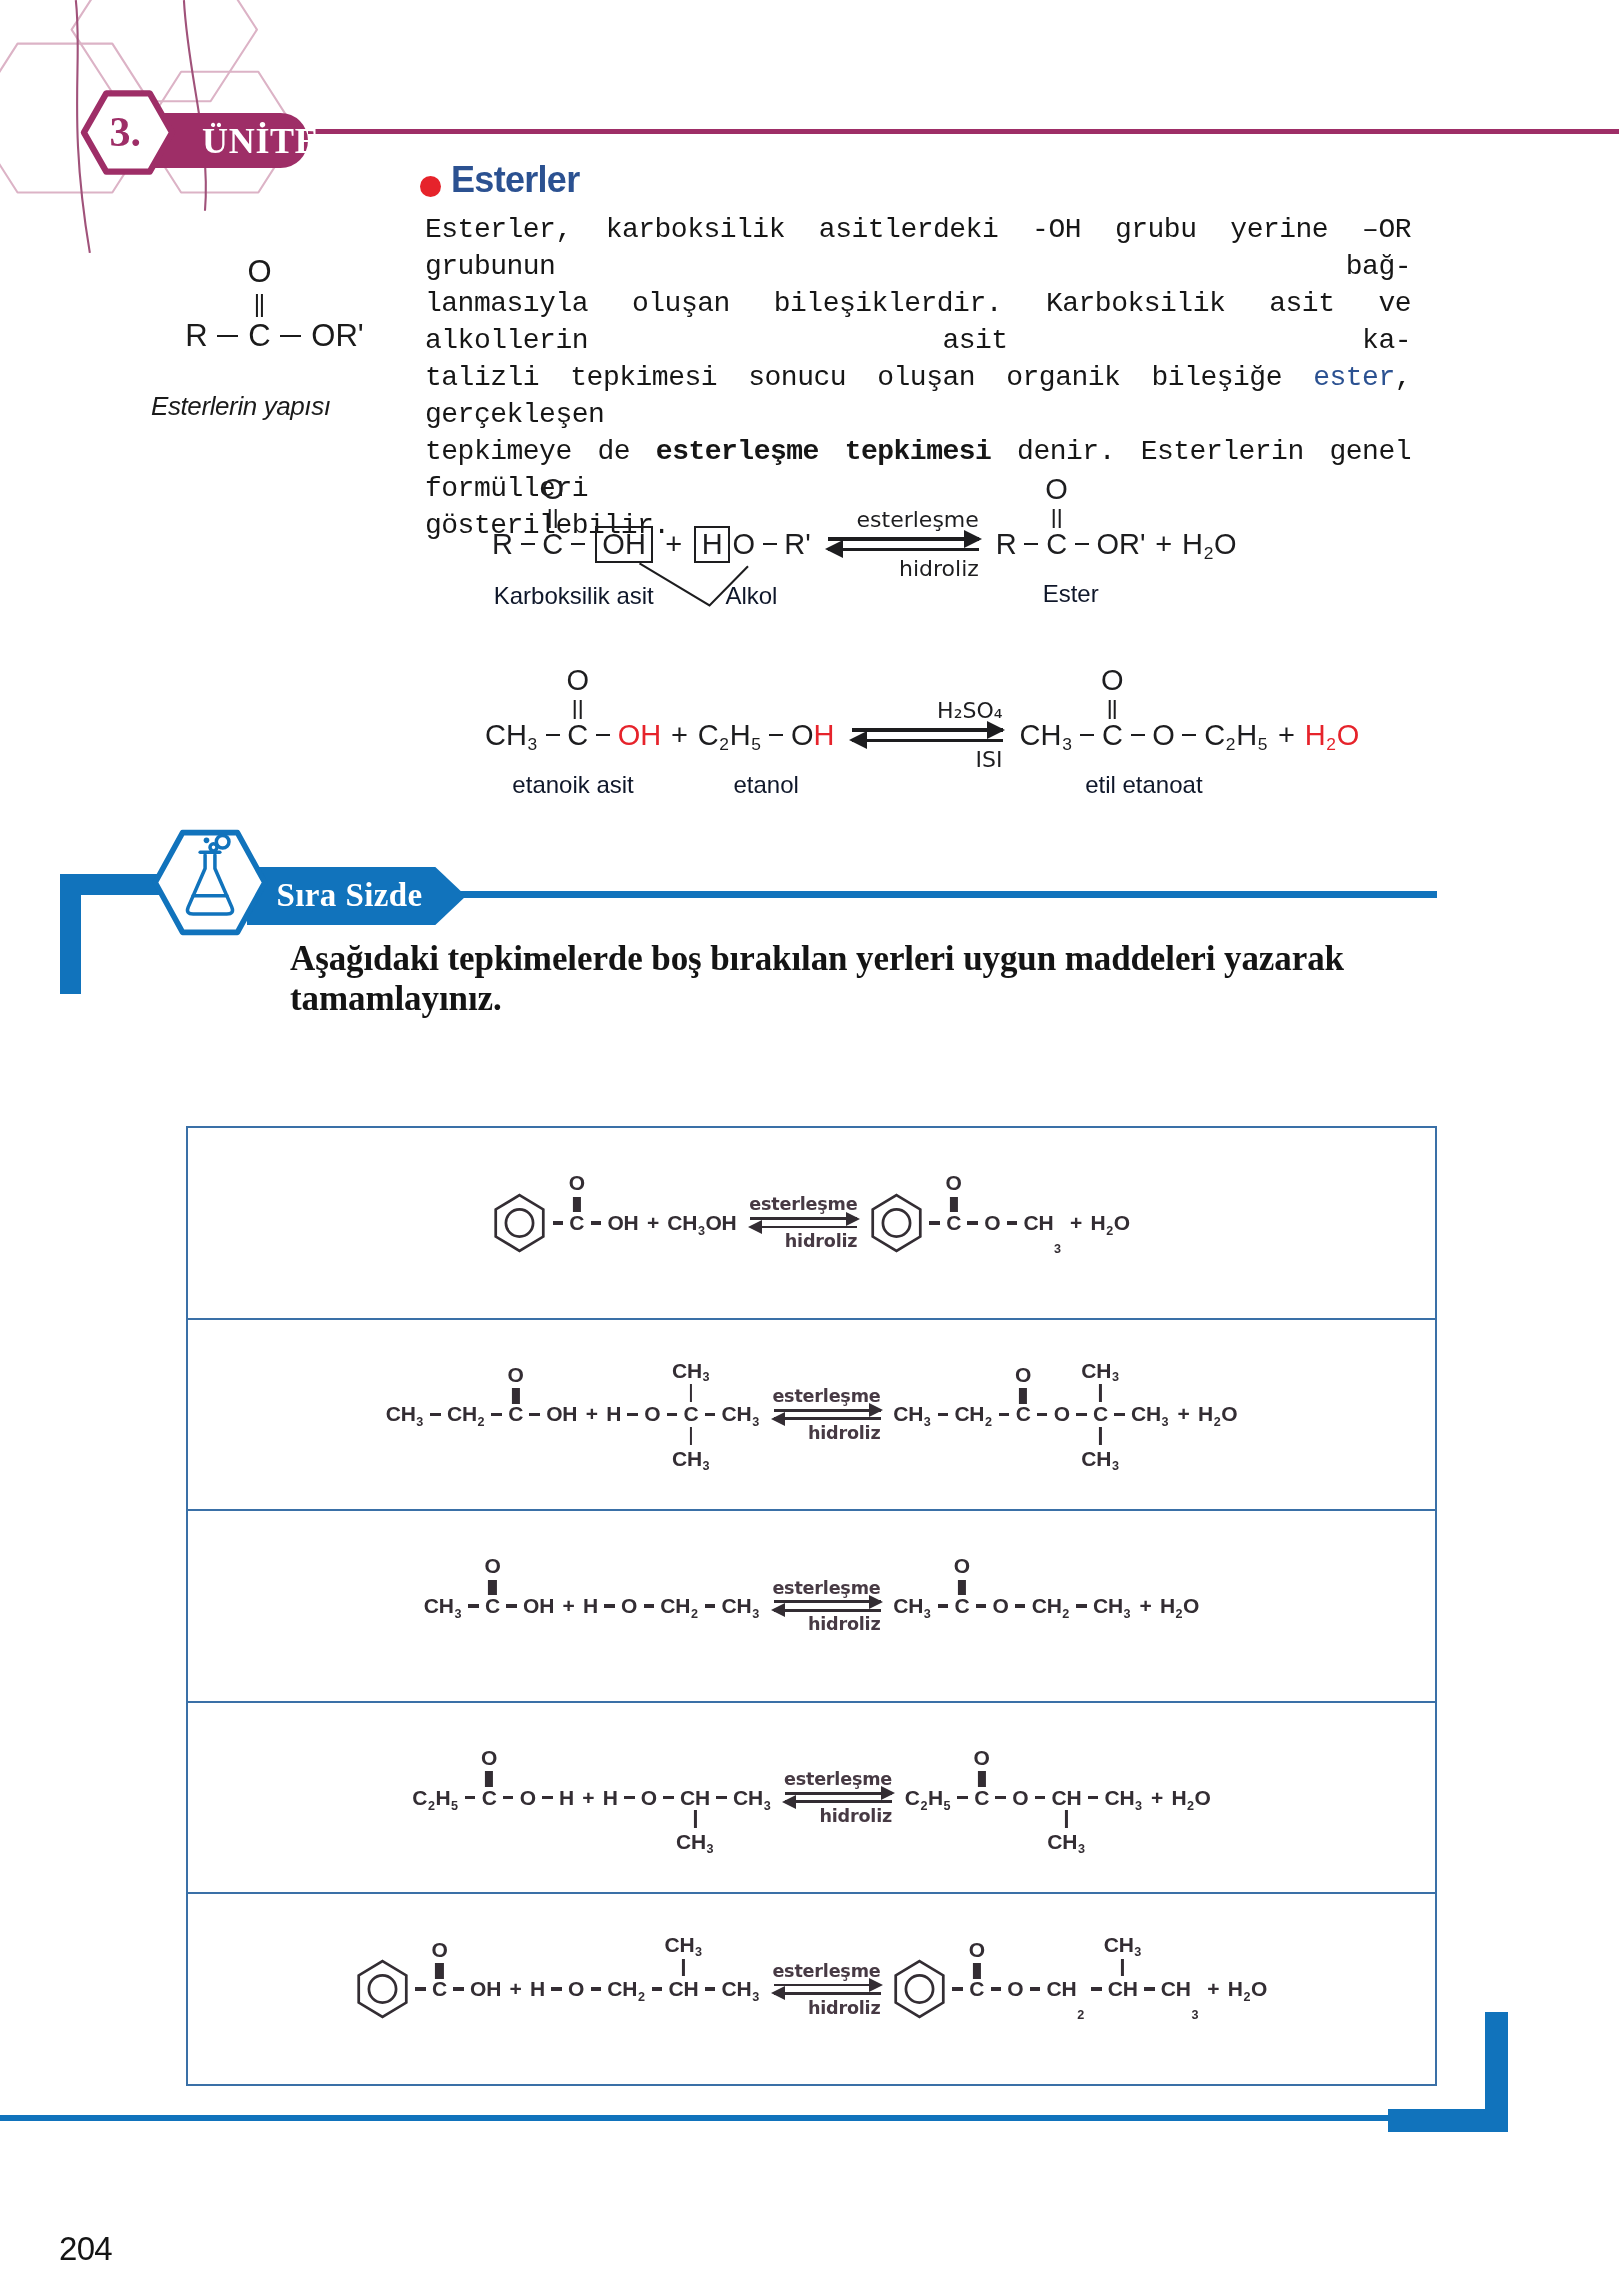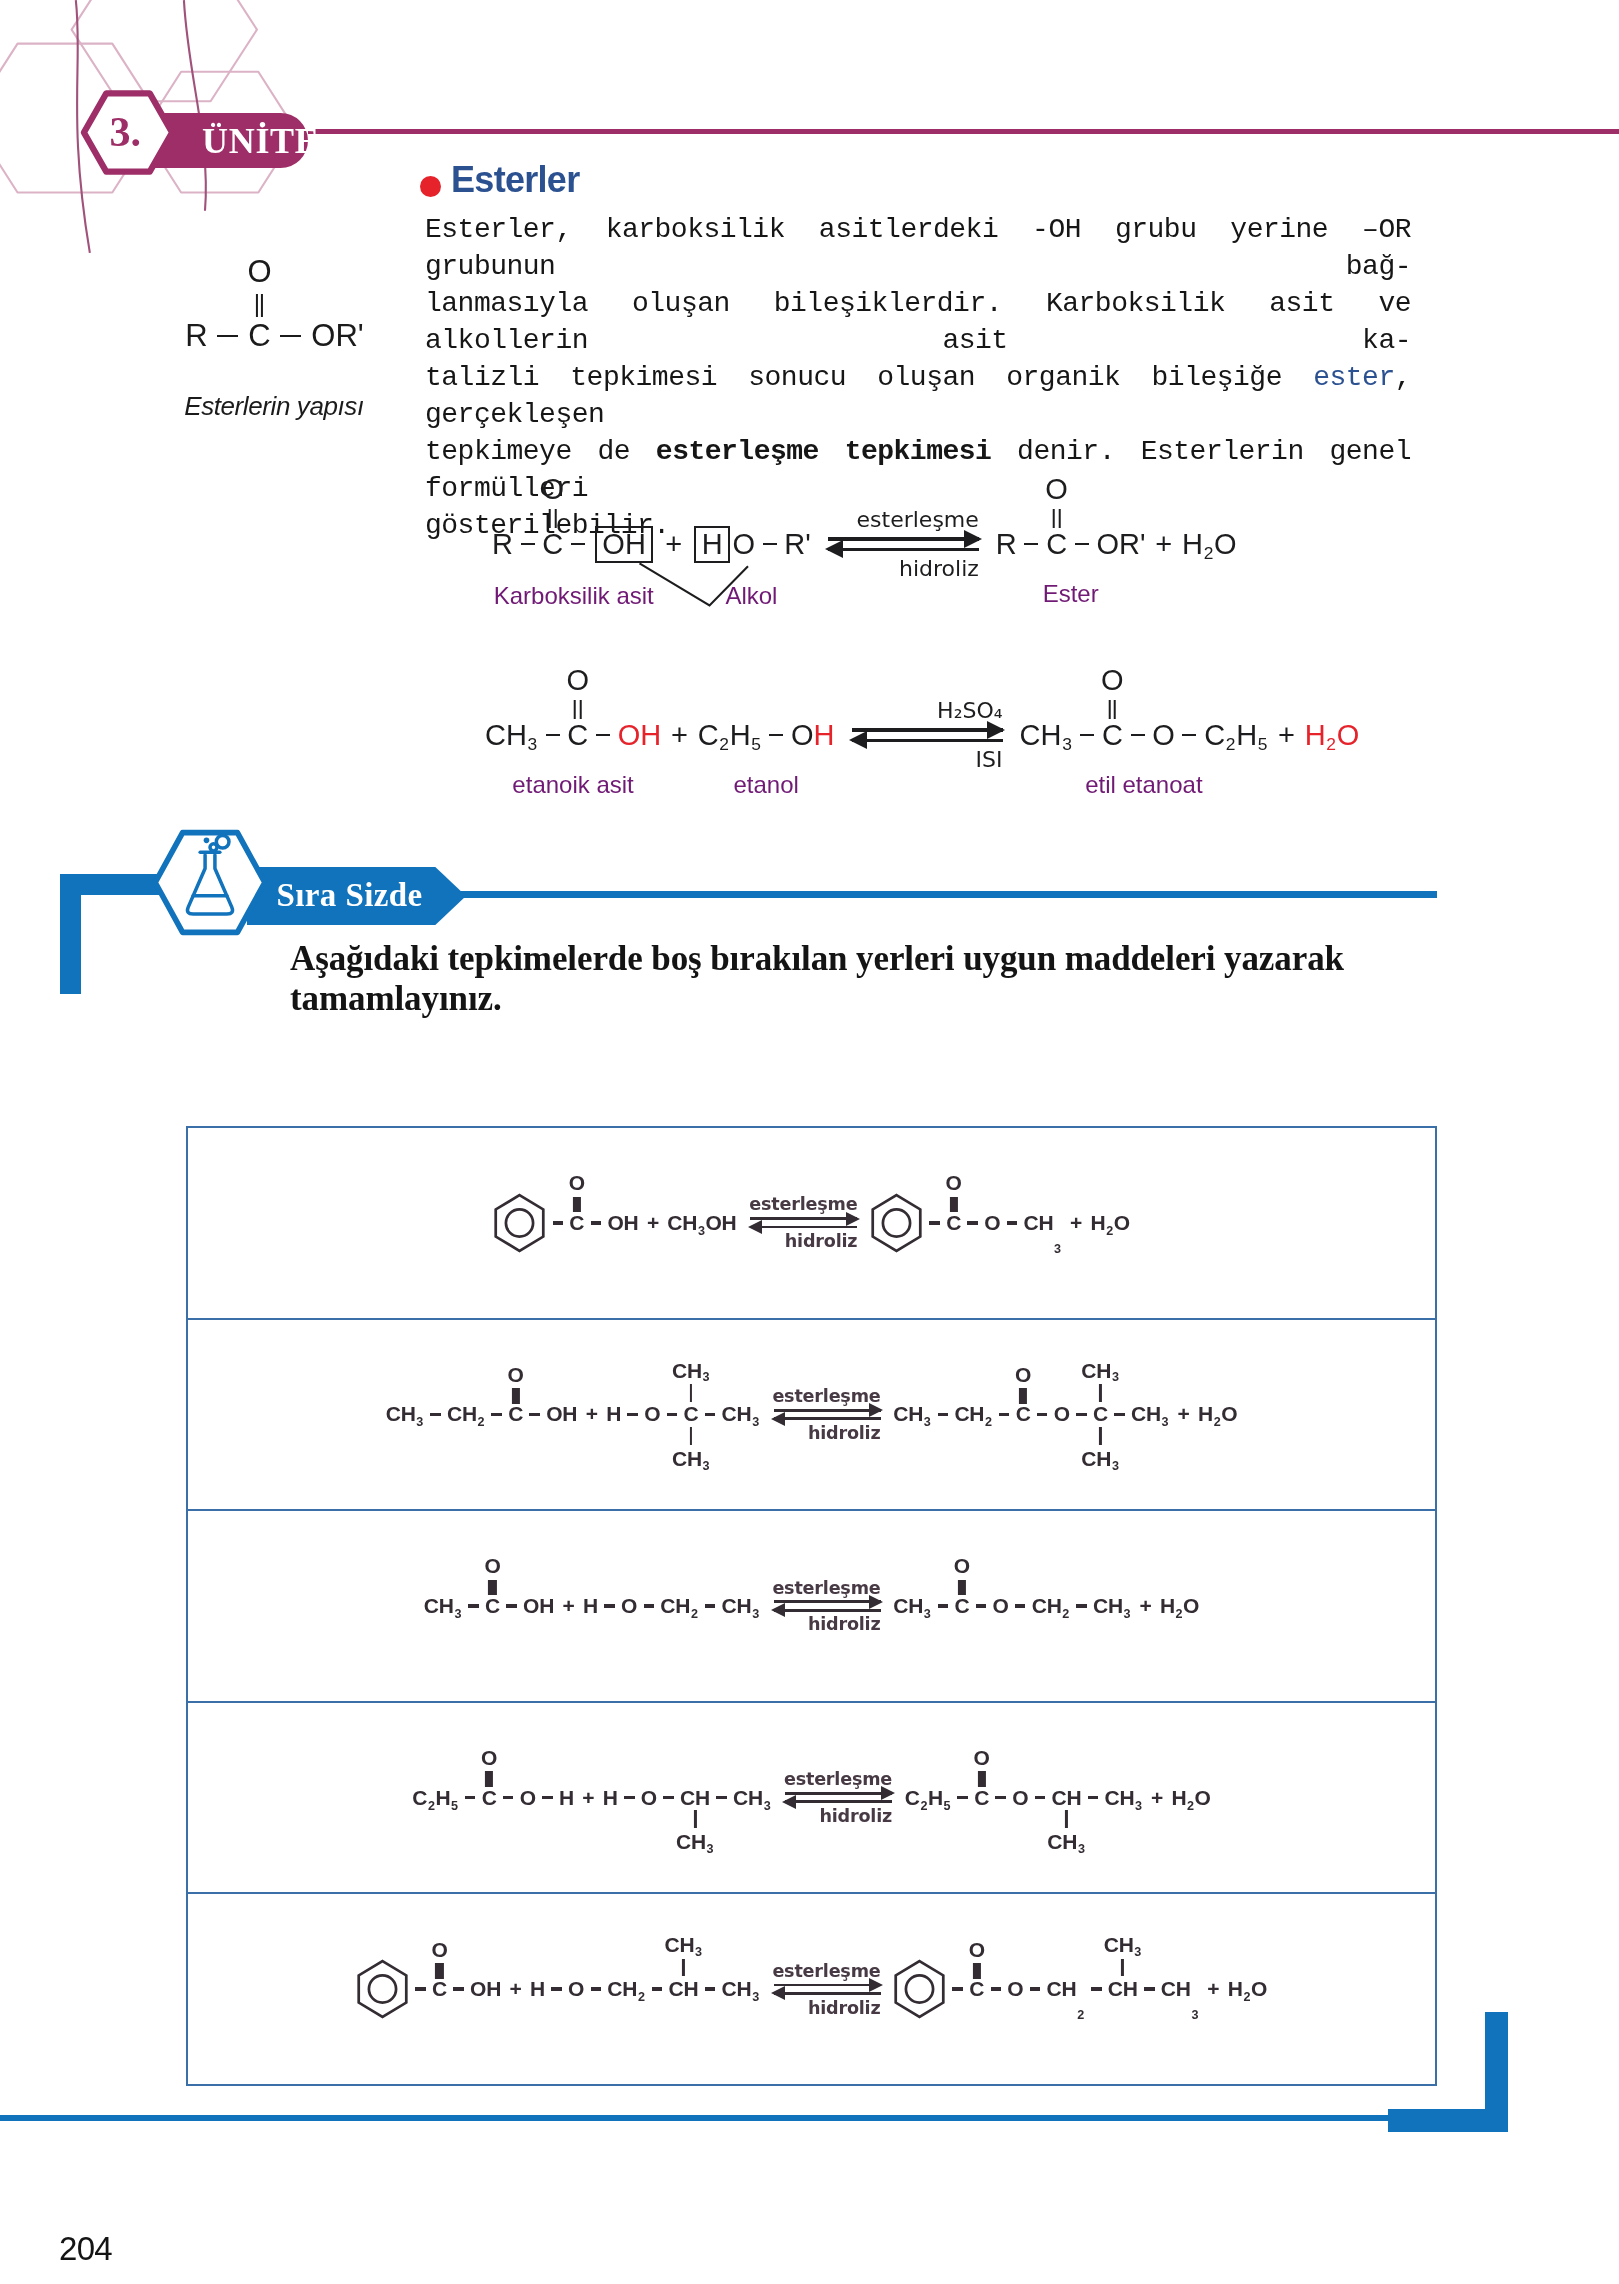--- a/index.html
+++ b/index.html
@@ -56,33 +56,33 @@
        border-right:18.3px solid currentColor;border-top:9.1px solid transparent;border-bottom:9.1px solid transparent;}
   .arlab{font-family:"DejaVu Sans","Liberation Sans",sans-serif;}
   .mol-label{position:absolute;top:100%;left:50%;transform:translateX(-50%);white-space:nowrap;}
   .benz svg{display:block;}
 
   
   .sidebar-formula{position:absolute;left:169px;top:318px;width:211px;display:flex;justify-content:center;
         font-size:31px;color:#1b1b1b;}
   .sidebar-formula .bond{width:21px;height:2.8px;margin:0 9.8px;}
   .sidebar-formula .dbl{width:7.7px;height:22.5px;border-left:2.8px solid currentColor;border-right:2.8px solid currentColor;margin:7px 0 5.6px;}
-  .sidebar-caption{position:absolute;left:151px;top:391px;width:246px;text-align:center;
+  .sidebar-caption{position:absolute;left:151px;top:391px;width:246px;text-align:left;
         font-style:italic;font-size:26px;color:#1b1b1b;letter-spacing:-0.4px;}
 
   
   .eq{position:absolute;display:flex;align-items:center;font-size:29px;color:#1D1D1F;}
   .eq .bond{width:14px;height:2.8px;margin:0 7.7px;}
   .eq .dbl{width:7.7px;height:19px;border-left:2.8px solid currentColor;border-right:2.8px solid currentColor;margin:4.9px 0 3.5px;}
   .eq .arrows{margin:0 17px;}
   .eq .arr{width:151px;height:3.5px;margin:3.5px 0;}
   .eq .arlab{font-size:22px;}
   .eq .arlab.top{margin-bottom:1.4px;}
   .eq .arlab.bot{margin-top:1.4px;}
-  .eq .mol-label{margin-top:19.7px;font-size:24px;color:#701a75;}
+  .eq .mol-label{margin-top:19.7px;font-size:24px;color:#0f172a;}
   #eq1{left:492px;top:472px;width:981px;height:144px;}
   #eq2{left:485px;top:661px;width:1009px;height:148px;}
   .vjoin{position:absolute;pointer-events:none;}
 
   
   .ss-v{position:absolute;left:60px;top:874px;width:21px;height:120px;background:var(--accent,#1173BC);}
   .ss-h{position:absolute;left:60px;top:874px;width:105px;height:21px;background:var(--accent,#1173BC);}
   .ss-hex{position:absolute;left:150px;top:827px;width:120px;height:111px;z-index:2;}
   .ss-banner{position:absolute;left:247px;top:867px;width:219px;height:58px;background:var(--accent,#1173BC);
        clip-path:polygon(0 0,86% 0,100% 50%,86% 100%,0 100%);z-index:1;}

